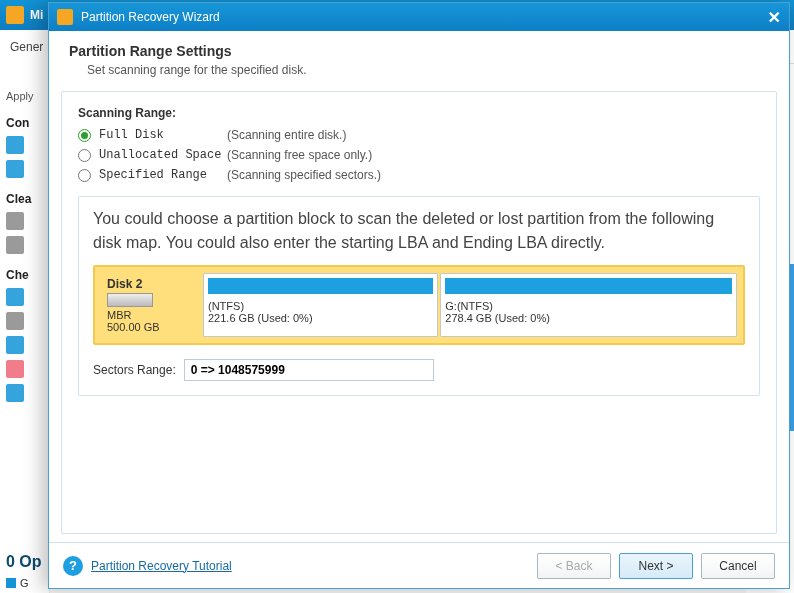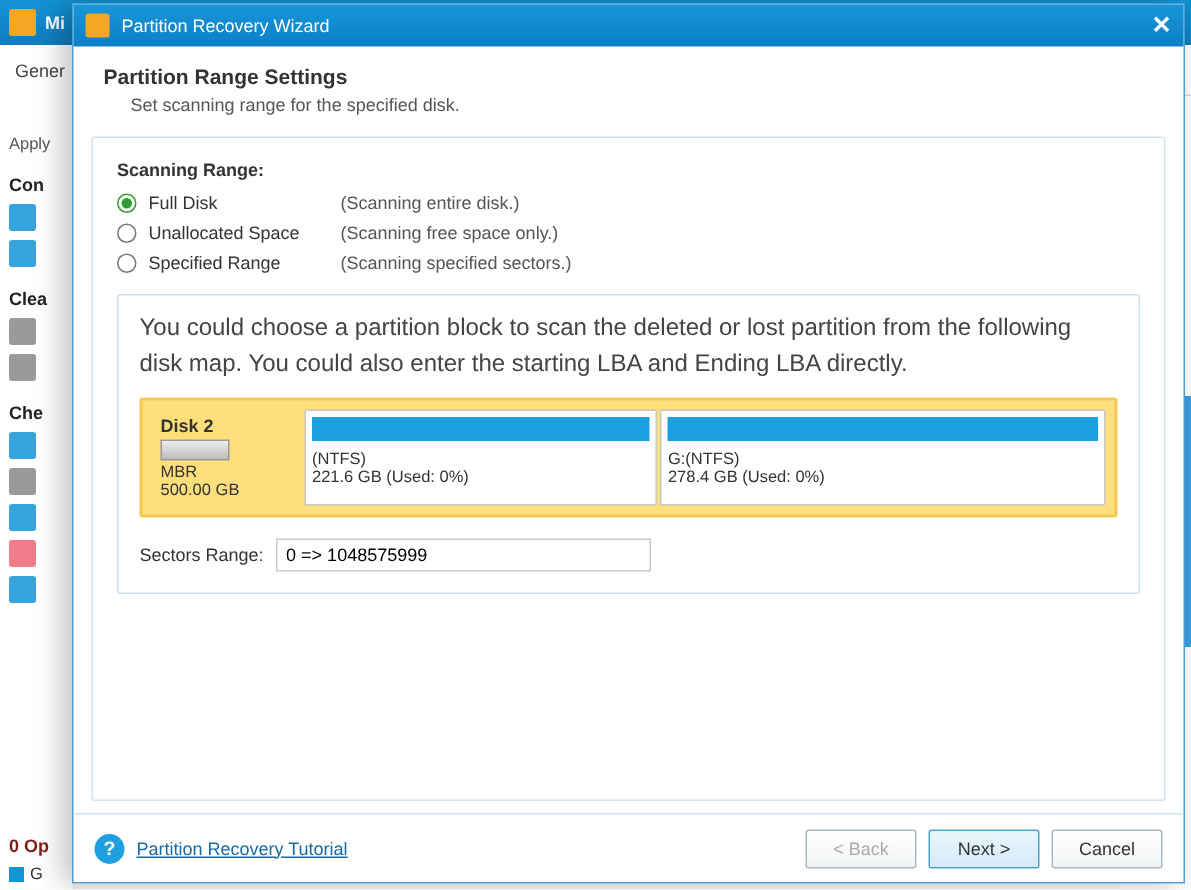--- a/index.html
+++ b/index.html
@@ -17,21 +17,21 @@
   .bg-side .apply { font-size:11px; color:#555; margin-top:30px; }
   .bg-side .sec-h { font-weight:bold; color:#222; margin-top:14px; margin-bottom:6px; font-size:12px; }
   .bg-side .side-icon { width:18px; height:18px; margin:6px 0; background:#1294d6; border-radius:2px; opacity:.85; }
   .bg-side .side-icon.alt { background:#e67; }
   .bg-side .side-icon.g { background:#888; }
   .bg-right { position:absolute; right:0; top:64px; width:48px; bottom:0; background:#fff; }
   .bg-right .pill { height:26px; background:#e9eef2; border:1px solid #cfd6dc; margin:20px 4px 6px; border-radius:2px; font-size:10px; color:#555; padding:2px; overflow:hidden;}
   .bg-right .blue-row { height:24px; background:#39a0e6; margin:4px 4px;}
   .bg-right .blue-bar { position:absolute; right:0; top:200px; bottom:50px; width:12px; background:linear-gradient(#39a0e6 60%, #fff 60%); }
   .bg-check { width:30px;height:30px;color:#bbb;position:absolute;left:10px;top:76px;font-size:28px;}
-  .bg-bottom { position:absolute; left:6px; bottom:22px; font-size:12px; font-weight:bold; color:#7f1d1d;}
+  .bg-bottom { position:absolute; left:6px; bottom:22px; font-size:16px; font-weight:bold; color:#0c4a6e;}
   .bg-foot { position:absolute; left:6px; bottom:4px; font-size:11px; color:#333; display:flex; align-items:center; gap:4px;}
   .bg-foot .sq{width:10px;height:10px;background:#1294d6;display:inline-block;}
   .social { position:absolute; right:10px; bottom:6px; display:flex; gap:6px;}
   .social .sc{width:20px;height:20px;border-radius:50%;color:#fff;font-size:11px;display:flex;align-items:center;justify-content:center;}
   .tw{background:#55acee;} .gp{background:#dd4b39;}
 
   
   .modal { position:absolute; left:48px; top:2px; right:4px; bottom:4px; background:#fff; border:1px solid #4aa0d0; box-shadow: -6px 0 18px rgba(0,0,0,.25); display:flex; flex-direction:column;}
   .m-titlebar { height:28px; background:linear-gradient(#1796d8,#0d7fc6); display:flex; align-items:center; padding:0 8px; color:#fff; }
   .m-titlebar .m-icon{width:16px;height:16px;background:#f5a623;border-radius:2px;margin-right:8px;}
@@ -40,33 +40,33 @@
   .m-header { padding:12px 20px 14px; border-bottom:0; }
   .m-header .h1{font-weight:bold;font-size:14px;color:#333;}
   .m-header .h2{font-size:12px;color:#555;margin-left:18px;margin-top:4px;}
   .m-body { flex:1; padding:0 12px 8px; }
   .panel { border:1px solid #cfe2ee; border-radius:2px; height:100%; padding:14px 16px 10px; position:relative; overflow:hidden; }
   .legend { font-size:12px; font-weight:bold; color:#333; margin-bottom:8px; }
   .radio-row { display:flex; align-items:center; font-size:12px; color:#333; margin:6px 0; }
   .radio { width:13px; height:13px; border:1px solid #777; border-radius:50%; margin-right:8px; display:inline-flex; align-items:center; justify-content:center; background:#fff;}
   .radio.sel{ border-color:#2e9e2e;}
   .radio.sel::after{content:"";width:7px;height:7px;border-radius:50%;background:#2e9e2e;}
-  .rr-label { width:128px; }
+  .rr-label { width:128px;font-family:Liberation Mono, monospace; }
   .rr-desc { color:#555; }
   .sub-panel { margin-top:14px; border:1px solid #cfe2ee; border-radius:2px; padding:10px 14px 14px; }
   .hint { font-size:16px; color:#444; line-height:1.5; margin-bottom:10px; }
   .diskmap { border:2px solid #f3c94f; background:#ffdf7c; border-radius:2px; display:flex; padding:6px; gap:2px; }
   .disk-info { width:100px; padding:4px 6px; font-size:11px; color:#333; }
   .disk-info .dn{font-weight:bold;font-size:12px;}
   .disk-info .hdd{width:46px;height:14px;background:linear-gradient(#eee,#bbb);border:1px solid #999;margin:2px 0;}
   .part { flex:1; background:#ffffff; border:1px solid #c7c7c7; border-radius:1px; padding:4px; display:flex; flex-direction:column; }
   .part .bar{height:16px;background:#1e9fe0;margin-bottom:6px;}
   .part .p1{font-size:11px;color:#333;}
   .sectors-row { display:flex; align-items:center; gap:8px; margin-top:14px; font-size:12px; color:#333; }
-  .sectors-row input{ width:250px; height:22px; border:1px solid #bfcad2; padding:0 6px; font-size:12px; background:#fff; }
+  .sectors-row input{ width:250px; height:22px; border:1px solid #bfcad2; padding:0 6px; font-size:12px; background:#fff;font-weight:bold; }
   .m-footer { height:46px; border-top:1px solid #cfe2ee; display:flex; align-items:center; padding:0 14px; }
   .help-ic{width:20px;height:20px;border-radius:50%;background:#1e9fe0;color:#fff;display:flex;align-items:center;justify-content:center;font-weight:bold;margin-right:8px;font-size:13px;}
   .tut-link{font-size:12px;color:#176aa6;text-decoration:underline;}
   .btns{margin-left:auto;display:flex;gap:8px;}
   .btn{min-width:74px;height:26px;border:1px solid #a9b7c2;background:linear-gradient(#fff,#f1f4f6);font-size:12px;color:#333;border-radius:2px;display:flex;align-items:center;justify-content:center;}
   .btn.disabled{color:#aaa;}
   .btn.primary{border-color:#4aa0d0;background:linear-gradient(#eaf5fc,#d5ebf8);}
   .contact{position:absolute;right:6px;top:76px;font-size:11px;color:#555;}
   .mail-ic{width:28px;height:28px;border-radius:50%;background:#1e9fe0;color:#fff;display:flex;align-items:center;justify-content:center;position:absolute;right:14px;top:76px;font-size:14px;}
 </style>

